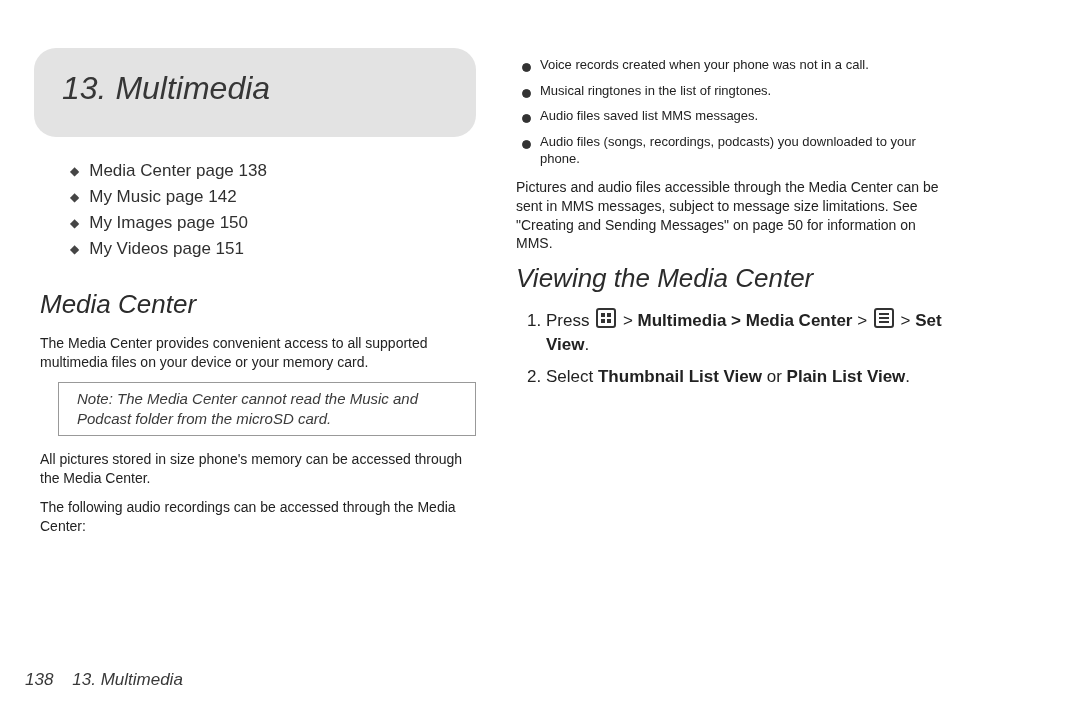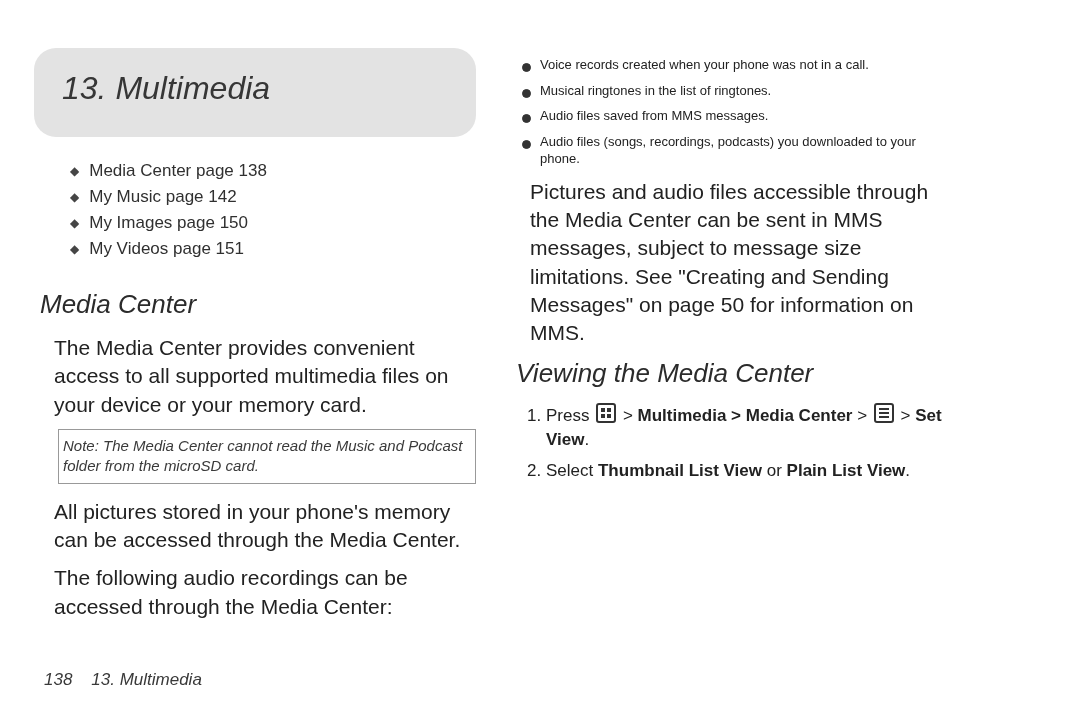--- a/index.html
+++ b/index.html
@@ -6,34 +6,34 @@
   .page{position:relative;width:1004px;height:720px;padding:48px 52px 36px 40px;box-sizing:border-box}
   .cols{display:flex;gap:40px}
   .col{flex:1;min-width:0}
   .chapter-pill{background:#e3e3e3;border-radius:22px;padding:22px 28px 30px 28px;margin-bottom:24px;margin-left:-6px}
   .chapter-title{font-style:italic;font-weight:400;font-size:32px;color:#363636}
   .toc{list-style:none;padding:0;margin:0 0 30px 30px;font-size:17px;color:#303030}
   .toc li{margin:6px 0;display:flex;align-items:center;gap:10px}
   .diamond{font-size:12px;color:#454545}
   .h2{font-style:italic;font-size:26px;margin:6px 0 14px 0;color:#2b2b2b}
   .h3{font-size:20px;margin:18px 0 10px 0;color:#2b2b2b}
-  p{font-size:21px;line-height:1.35;margin:10px 14px;color:#222}
-  .note-box{border:1px solid #999;padding:6px 4px;margin:0 0 14px 18px;font-size:15px;font-style:italic;color:#3a3a3a;line-height:1.35}
+  p{font-size:14px;line-height:1.35;margin:10px 0;color:#222}
+  .note-box{border:1px solid #999;padding:6px 18px;margin:0 0 14px 18px;font-size:15px;font-style:italic;color:#3a3a3a;line-height:1.35}
   .note-label{font-weight:400}
   .bullets{list-style:none;padding:0;margin:0}
   .bullets li{position:relative;padding-left:24px;font-size:13px;line-height:1.35;margin:8px 0;color:#222}
   .bullets li::before{content:"";position:absolute;left:6px;top:7px;width:7px;height:7px;border:1.5px solid #333;border-radius:50%;background:#333}
   ol.numbered{list-style:decimal;padding-left:30px;margin:6px 0;font-size:17px;line-height:1.4}
   ol.numbered li{margin:8px 0}
   .icon-square{display:inline-block;width:16px;height:16px;border:2px solid #333;border-radius:3px;vertical-align:-2px;position:relative;margin:0 2px}
   .icon-square::after{content:"";position:absolute;left:3px;top:3px;width:4px;height:4px;background:#333;box-shadow:6px 0 0 #333,0 6px 0 #333,6px 6px 0 #333}
   .icon-options{display:inline-block;width:16px;height:16px;border:2px solid #333;border-radius:3px;vertical-align:-2px;position:relative;margin:0 2px}
   .icon-options::after{content:"";position:absolute;left:3px;top:3px;right:3px;height:2px;background:#333;box-shadow:0 4px 0 #333,0 8px 0 #333}
   .nowrap{white-space:nowrap}
-  .footer{position:absolute;left:44px;bottom:30px;font-style:italic;font-size:17px;color:#393939}
+  .footer{position:absolute;left:25px;bottom:30px;font-style:italic;font-size:17px;color:#393939}
   .bold{font-weight:700}
 </style>
 </head>
 <body>
 
 <div class="page">
   <div class="cols">
 
     <div class="col">
 
@@ -62,32 +62,32 @@
 
       <div class="h2">Media Center</div>
 
       <p>The Media Center provides convenient access to all supported multimedia files on your device or your memory card.</p>
 
       <div class="note-box">
         <span class="note-label">Note:</span>
         <span>The Media Center cannot read the Music and Podcast folder from the microSD card.</span>
       </div>
 
-      <p>All pictures stored in your phone's memory can be accessed through the Media Center.</p>
+      <p>All pictures stored in size phone's memory can be accessed through the Media Center.</p>
 
       <p>The following audio recordings can be accessed through the Media Center:</p>
 
     </div>
 
     <div class="col">
 
       <ul class="bullets">
         <li><span>Voice records created when your phone was not in a call.</span></li>
         <li><span>Musical ringtones in the list of ringtones.</span></li>
-        <li><span>Audio files saved from MMS messages.</span></li>
+        <li><span>Audio files saved list MMS messages.</span></li>
         <li><span>Audio files (songs, recordings, podcasts) you downloaded to your phone.</span></li>
       </ul>
 
       <p>Pictures and audio files accessible through the Media Center can be sent in MMS messages, subject to message size limitations. See "Creating and Sending Messages" on page 50 for information on MMS.</p>
 
       <div class="h2">Viewing the Media Center</div>
 
 
 
       <ol class="numbered">

